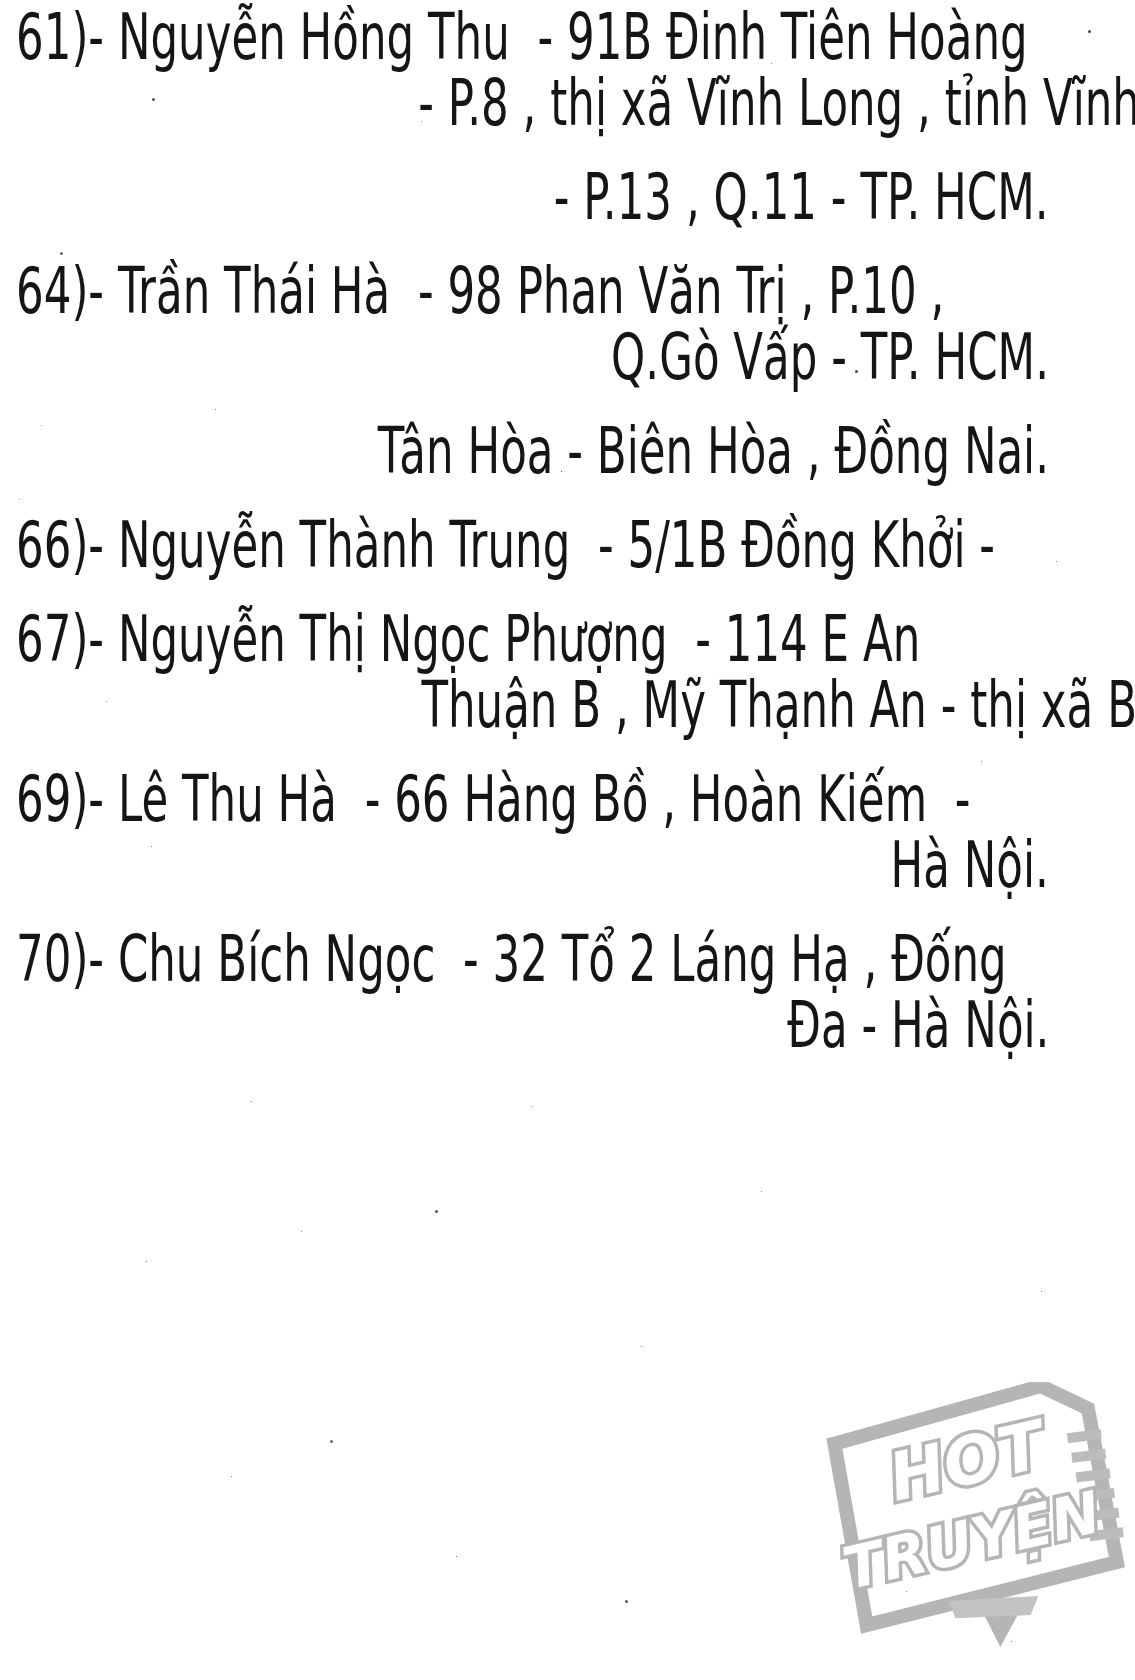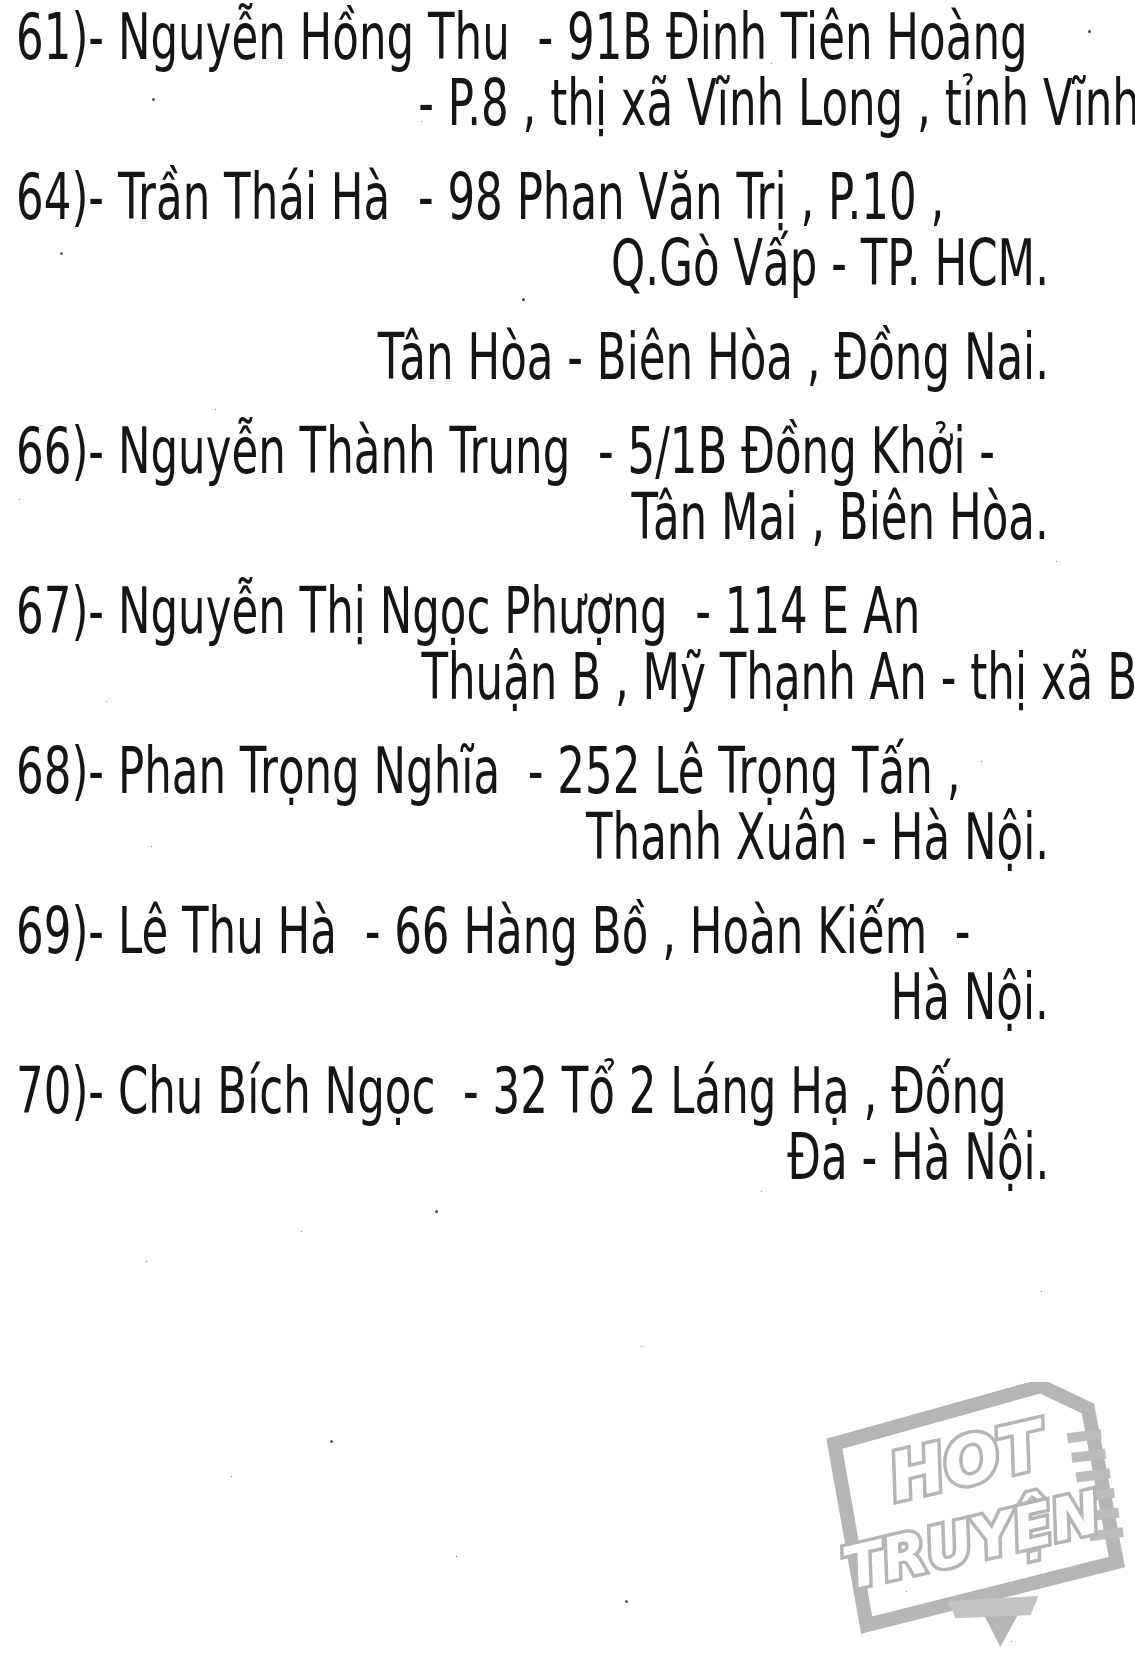--- a/index.html
+++ b/index.html
@@ -125,46 +125,42 @@
   </div>
 
   <div class="content">
 
     <div class="entry">
       <div class="line l-left"><span class="t">61)- Nguyễn Hồng Thu  - 91B Đinh Tiên Hoàng</span></div>
       <div class="line l-right"><span class="t">- P.8 , thị xã Vĩnh Long , tỉnh Vĩnh Long.</span></div>
     </div>
 
     <div class="entry">
+      <div class="line l-right"><span class="t">- P.13 , Q.11 - TP. HCM.</span></div>
     </div>
 
 
     <div class="entry">
       <div class="line l-left"><span class="t">64)- Trần Thái Hà  - 98 Phan Văn Trị , P.10 ,</span></div>
       <div class="line l-right"><span class="t">Q.Gò Vấp - TP. HCM.</span></div>
     </div>
 
     <div class="entry">
       <div class="line l-right"><span class="t">Tân Hòa - Biên Hòa , Đồng Nai.</span></div>
     </div>
 
     <div class="entry">
       <div class="line l-left"><span class="t">66)- Nguyễn Thành Trung  - 5/1B Đồng Khởi -</span></div>
-      <div class="line l-right"><span class="t">Tân Mai , Biên Hòa.</span></div>
     </div>
 
     <div class="entry">
       <div class="line l-left"><span class="t">67)- Nguyễn Thị Ngọc Phượng  - 114 E An</span></div>
       <div class="line l-right"><span class="t">Thuận B , Mỹ Thạnh An - thị xã Bến Tre.</span></div>
     </div>
 
-    <div class="entry">
-      <div class="line l-left"><span class="t">68)- Phan Trọng Nghĩa  - 252 Lê Trọng Tấn ,</span></div>
-      <div class="line l-right"><span class="t">Thanh Xuân - Hà Nội.</span></div>
-    </div>
 
     <div class="entry">
       <div class="line l-left"><span class="t">69)- Lê Thu Hà  - 66 Hàng Bồ , Hoàn Kiếm  -</span></div>
       <div class="line l-right"><span class="t">Hà Nội.</span></div>
     </div>
 
     <div class="entry last">
       <div class="line l-left"><span class="t">70)- Chu Bích Ngọc  - 32 Tổ 2 Láng Hạ , Đống</span></div>
       <div class="line l-right"><span class="t">Đa - Hà Nội.</span></div>
     </div>

